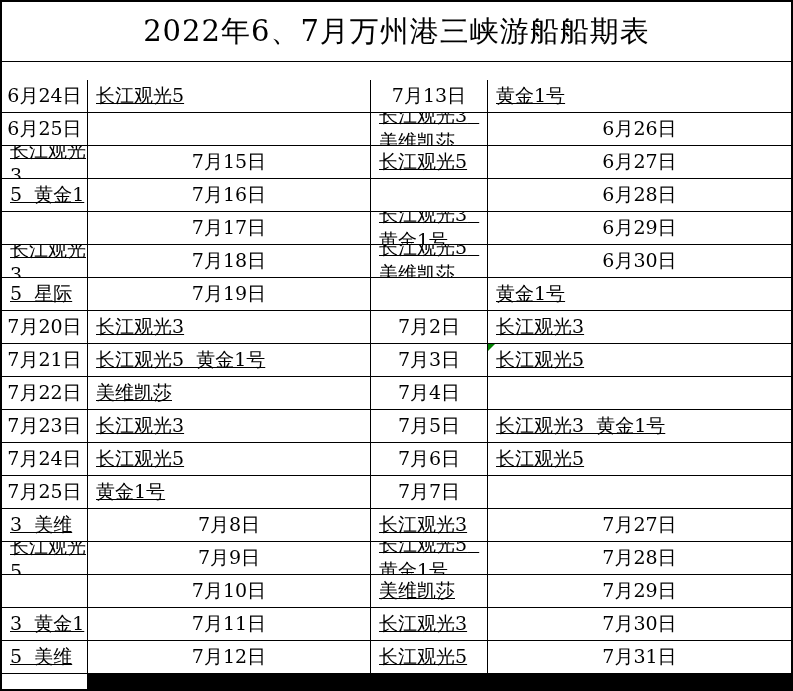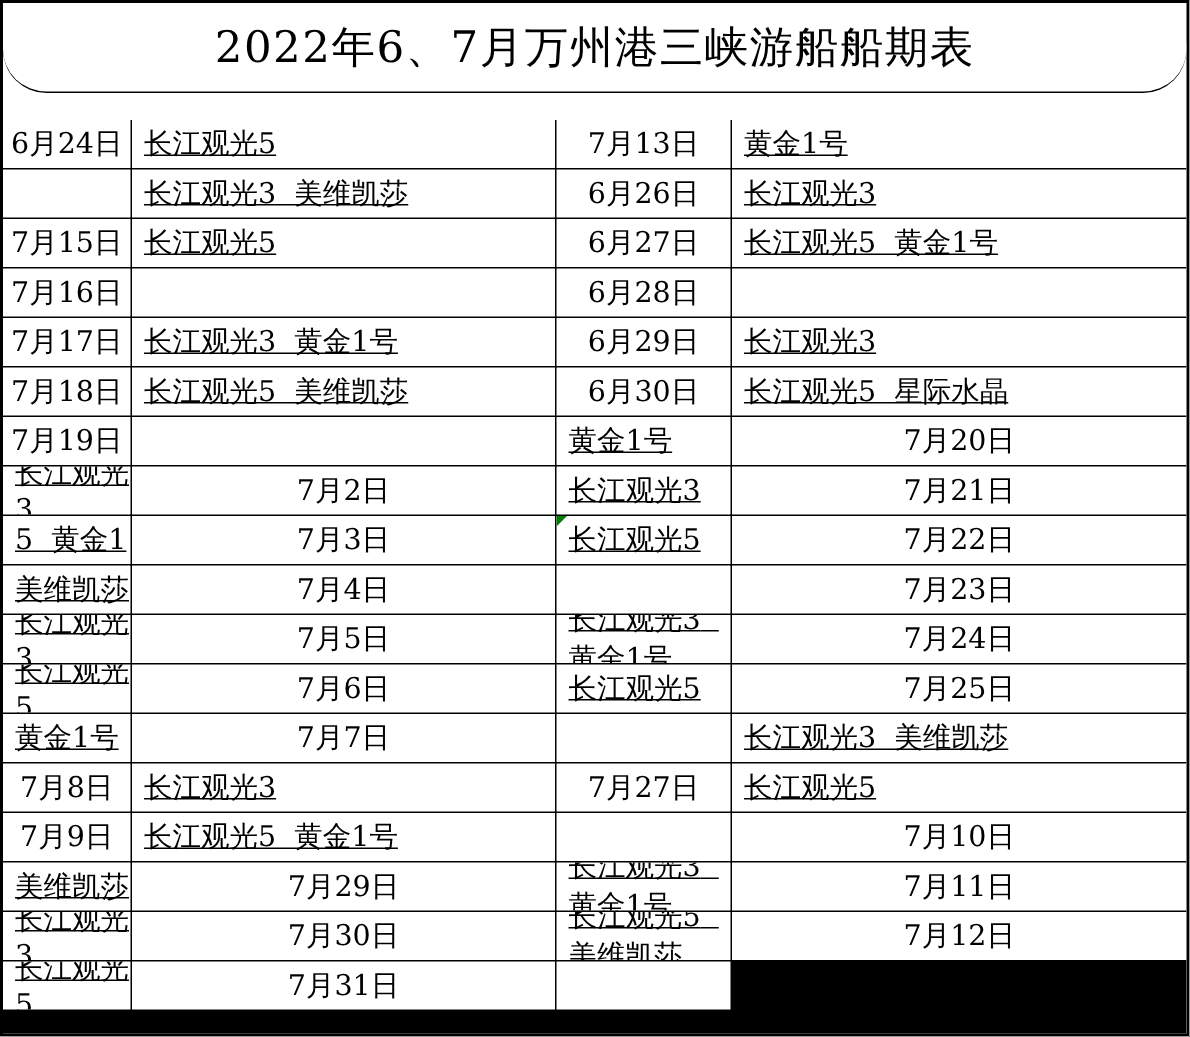--- a/index.html
+++ b/index.html
@@ -24,21 +24,20 @@
   .title-row {
     height: 60px;
     border-bottom: 1px solid var(--border);
     display: flex;
     align-items: center;
     justify-content: center;
     font-size: 29px;
     font-weight: normal;
     letter-spacing: 1px;
     background: var(--bg);
-    border-radius: 29px;
   }
   .grid {
     display: grid;
     grid-template-columns: 85px 282px 116px 303px;
     grid-auto-rows: 32px;
     gap: 1px;
     background: var(--border);
     height: 626px;
     margin-top: 18px;
   }
@@ -73,20 +72,21 @@
 <div class="sheet">
   <div class="title-row">2022年6、7月万州港三峡游船船期表</div>
 
   <div class="grid">
 
       <div class="cell date">6月24日</div>
       <div class="cell ships">长江观光5</div>
       <div class="cell date">7月13日</div>
       <div class="cell ships">黄金1号</div>
 
+      <div class="cell date">6月25日</div>
       <div class="cell ships"></div>
       <div class="cell ships">长江观光3  美维凯莎</div>
 
       <div class="cell date">6月26日</div>
       <div class="cell ships">长江观光3</div>
       <div class="cell date">7月15日</div>
       <div class="cell ships">长江观光5</div>
 
       <div class="cell date">6月27日</div>
       <div class="cell ships">长江观光5  黄金1号</div>
@@ -141,20 +141,21 @@
       <div class="cell ships"></div>
       <div class="cell ships">长江观光3  美维凯莎</div>
 
       <div class="cell date">7月8日</div>
       <div class="cell ships">长江观光3</div>
       <div class="cell date">7月27日</div>
       <div class="cell ships">长江观光5</div>
 
       <div class="cell date">7月9日</div>
       <div class="cell ships">长江观光5  黄金1号</div>
+      <div class="cell date">7月28日</div>
       <div class="cell ships"></div>
 
       <div class="cell date">7月10日</div>
       <div class="cell ships">美维凯莎</div>
       <div class="cell date">7月29日</div>
       <div class="cell ships">长江观光3  黄金1号</div>
 
       <div class="cell date">7月11日</div>
       <div class="cell ships">长江观光3</div>
       <div class="cell date">7月30日</div>

